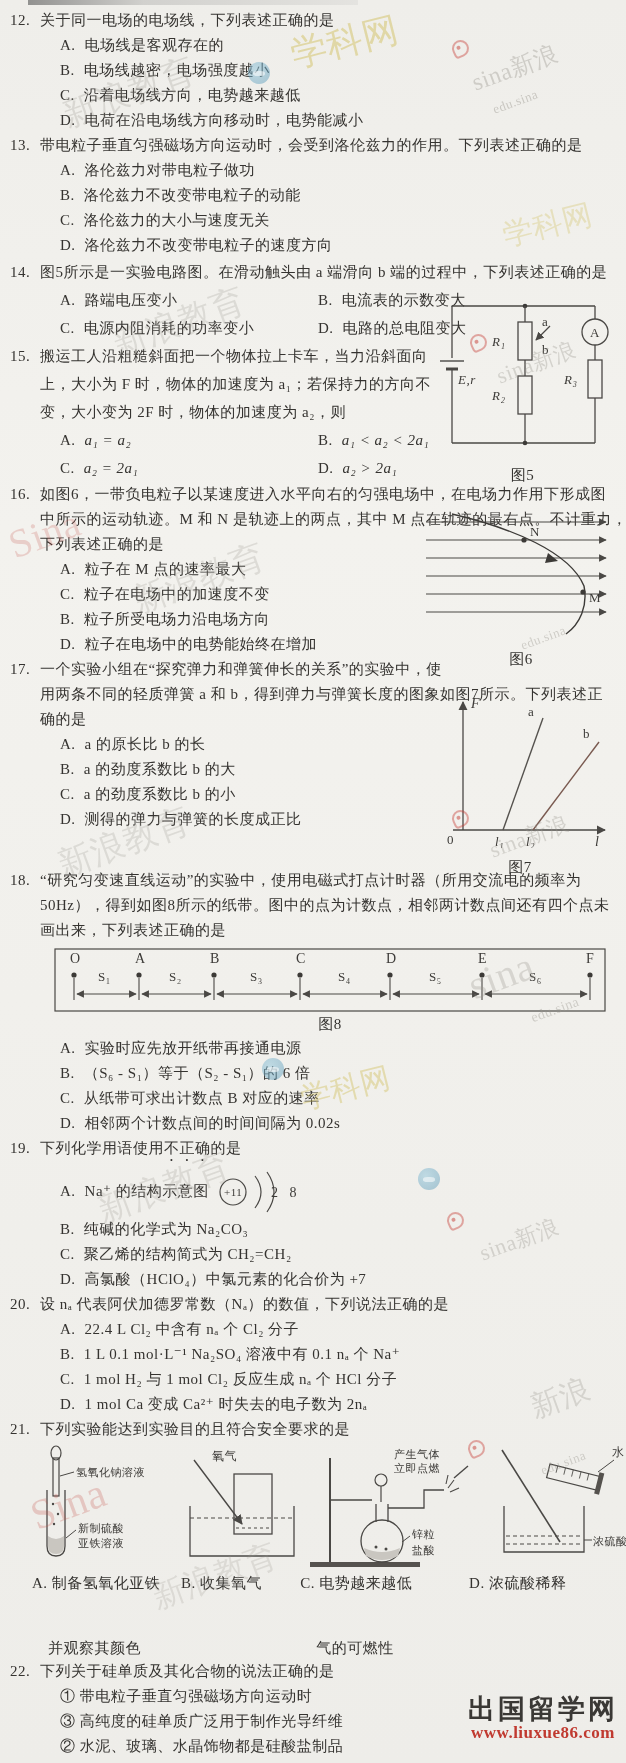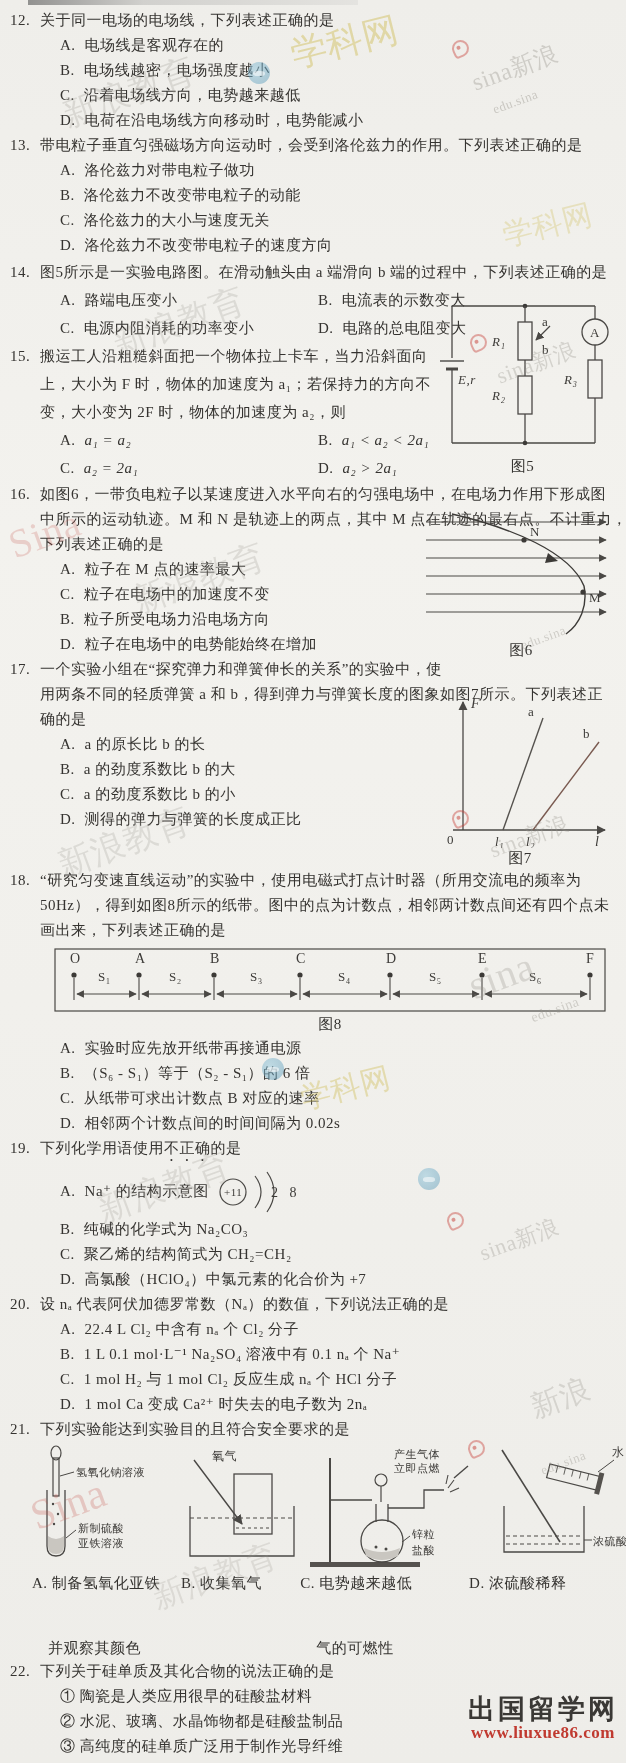--- a/index.html
+++ b/index.html
@@ -20,21 +20,21 @@
   .optrow { display:flex; }
   .optrow .opt { flex:none; }
   .optrow .c1 { width:258px; }
   .optrow .c2 { width:300px; padding-left:0; }
   .math { font-style:italic; }
   .emph { text-emphasis:filled dot; -webkit-text-emphasis:filled dot; text-emphasis-position:under left; -webkit-text-emphasis-position:under left; }
   .gap36 { height:36px; }
 
   
   .figabs { position:absolute; }
-  .figcap { text-align:center; font-size:15px; color:#353330; line-height:20px; }
+  .figcap { text-align:center; font-size:15px; color:#353330; line-height:20px;margin-top:9px; }
   svg { display:block; }
   svg text { font-family:"Liberation Serif","DejaVu Serif",serif; fill:#3c3a37; }
   .fig8wrap { margin:5px 0 2px 44px; width:552px; }
   .fig8wrap .figcap { margin-top:2px; }
 
   
   .appwrap { margin:2px 0 0 22px; width:596px; }
   .approw { display:flex; justify-content:space-between; }
   .app { flex:none; }
   .appA { width:150px; } .appB { width:120px; } .appC { width:170px; } .appD { width:160px; }
@@ -331,23 +331,23 @@
           </div>
           <div class="cap appD">
             <div>D. 浓硫酸稀释</div>
           </div>
         </div>
       </div>
     </div>
 
     <div>
       <div class="line stem"><span class="qn">22.</span><span>下列关于硅单质及其化合物的说法正确的是</span></div>
-      <div class="opt">① 陶瓷是人类应用很早的硅酸盐材料</div>
+      <div class="opt">① 带电粒子垂直匀强磁场方向运动时</div>
+      <div class="opt">③ 高纯度的硅单质广泛用于制作光导纤维</div>
       <div class="opt">② 水泥、玻璃、水晶饰物都是硅酸盐制品</div>
-      <div class="opt">③ 高纯度的硅单质广泛用于制作光导纤维</div>
       <div class="opt">④ 陶瓷是人类应用很早的硅酸盐材料</div>
       <div class="optrow">
         <div class="opt" style="width:150px"><span class="ol">A.</span><span>①②</span></div>
         <div class="opt" style="width:145px;padding-left:0"><span class="ol">B.</span><span>②③</span></div>
         <div class="opt" style="width:145px;padding-left:0"><span class="ol">C.</span><span>①④</span></div>
         <div class="opt" style="padding-left:0"><span class="ol">D.</span><span>（</span></div>
       </div>
     </div>
   </div>
 

